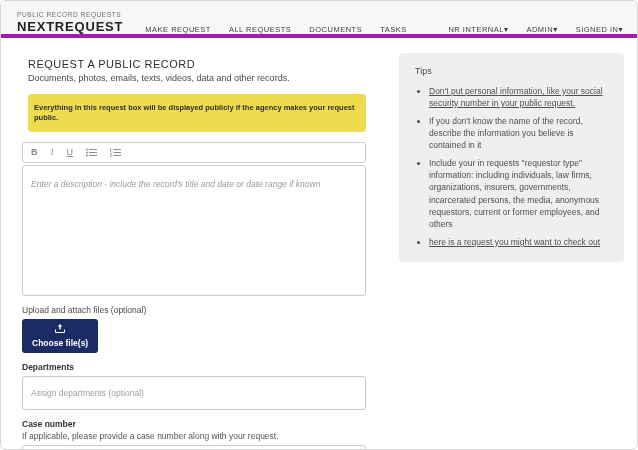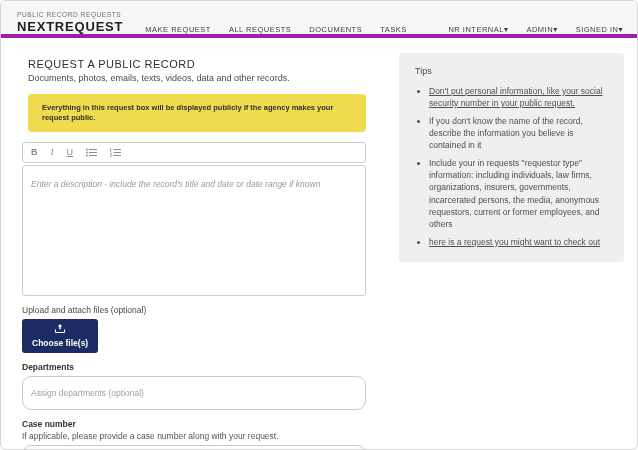--- a/index.html
+++ b/index.html
@@ -35,21 +35,21 @@
   
   .main-col { position: absolute; left: 21px; top: 37px; width: 345px; }
   .page-title { margin: 20px 0 3px 6px; font-size: 11px; font-weight: 400; letter-spacing: 0.5px; color: #2d2d2d; }
   .page-subtitle { margin-left: 6px; font-size: 9px; color: #4a4a4a; }
 
   .alert {
     margin: 11px 0 0 6px;
     width: 338px;
     background: #efdb4d;
     border-radius: 4px;
-    padding: 9px 14px;
+    padding: 9px 6px;
     font-size: 7.5px;
     font-weight: 700;
     color: #2f2f2f;
     line-height: 1.3;
   }
 
   .editor-toolbar {
     margin-top: 10px;
     width: 344px; height: 21px;
     border: 1px solid #cccccc;
@@ -92,21 +92,21 @@
   .choose-btn svg { display: block; }
 
   .field { margin-top: 9px; }
   .field-label { font-size: 8.5px; font-weight: 700; color: #333; }
   .field-helper { font-size: 8.5px; color: #555; margin-top: 2px; }
   .field-input {
     display: block;
     margin-top: 4px;
     width: 344px; height: 20px;
     border: 1px solid #c9c9c9;
-    border-radius: 9px;
+    border-radius: 3px;
     padding: 16px 8px;
     font-size: 8.5px;
     color: #333;
     font-family: "Liberation Sans", sans-serif;
     background: #fff;
   }
   .field-input::placeholder { color: #9e9e9e; opacity: 1; }
 
   
   .tips {

